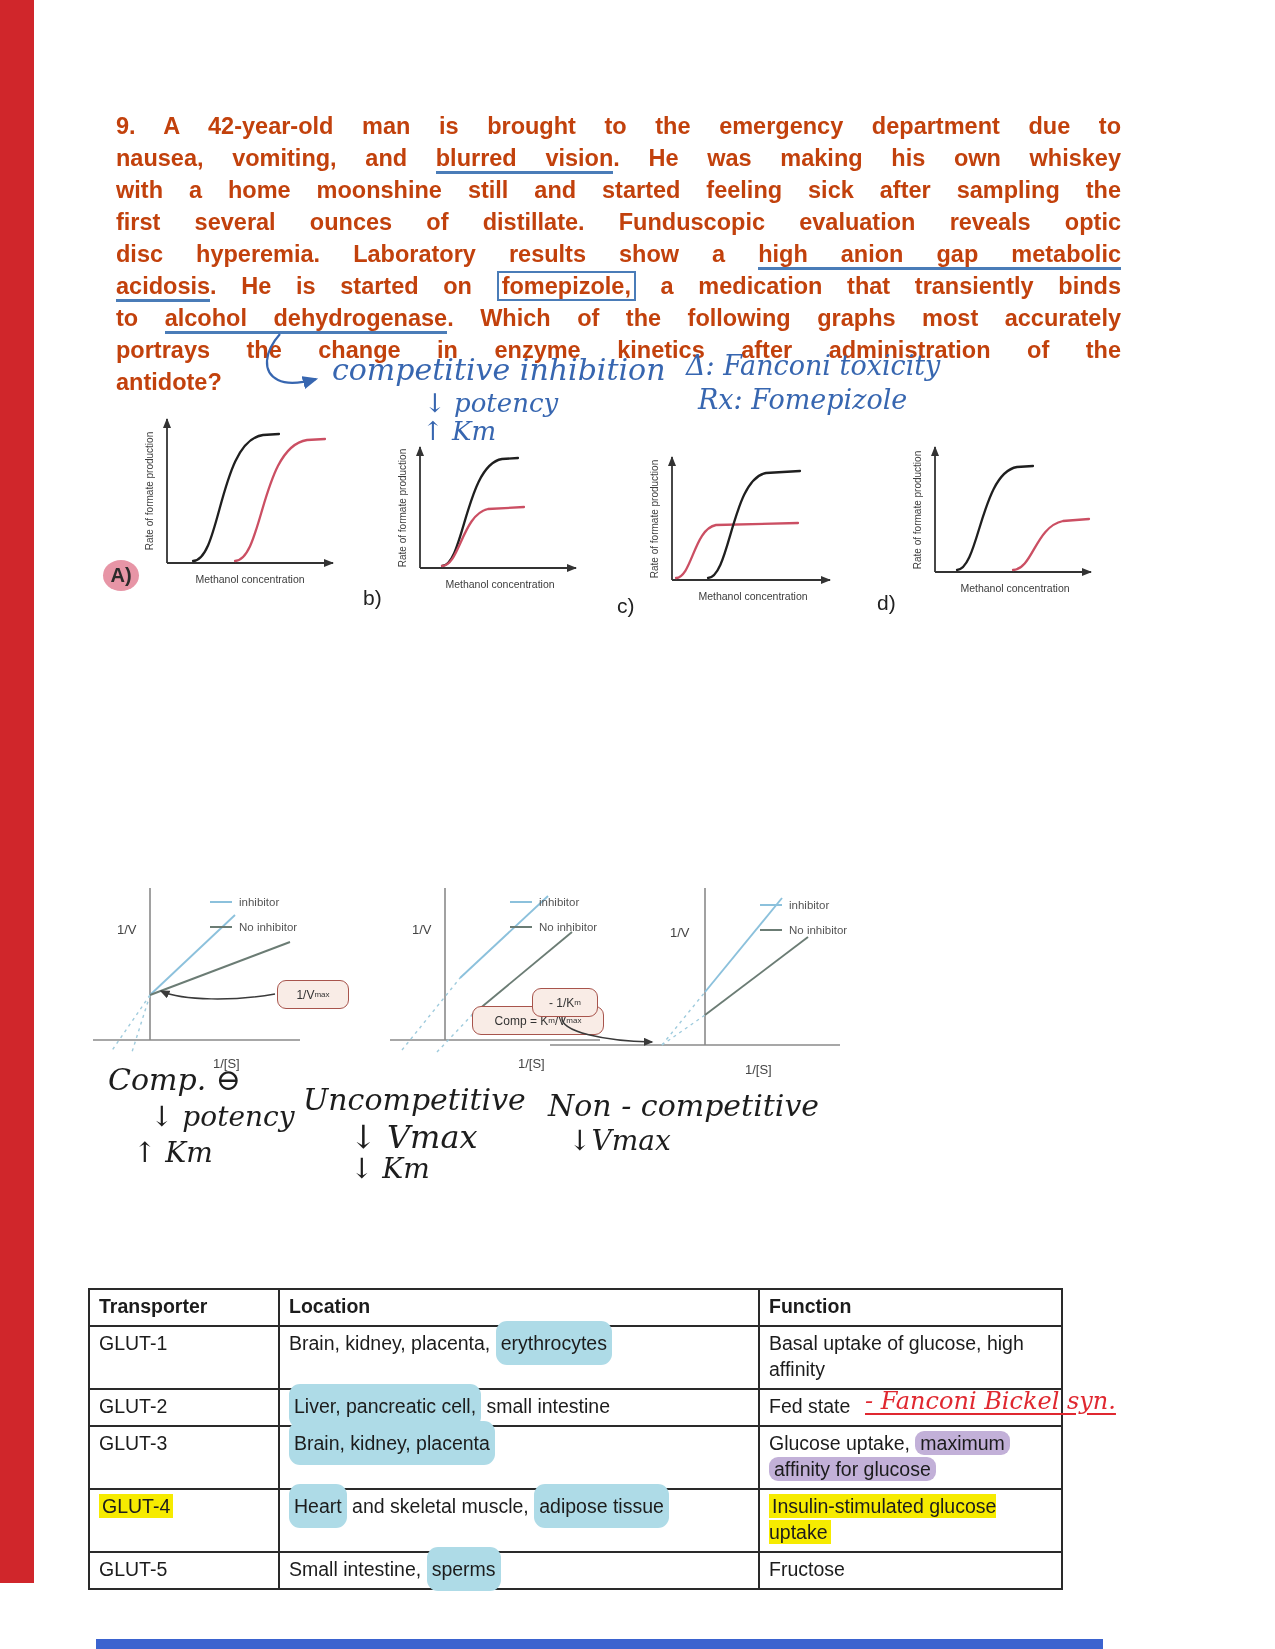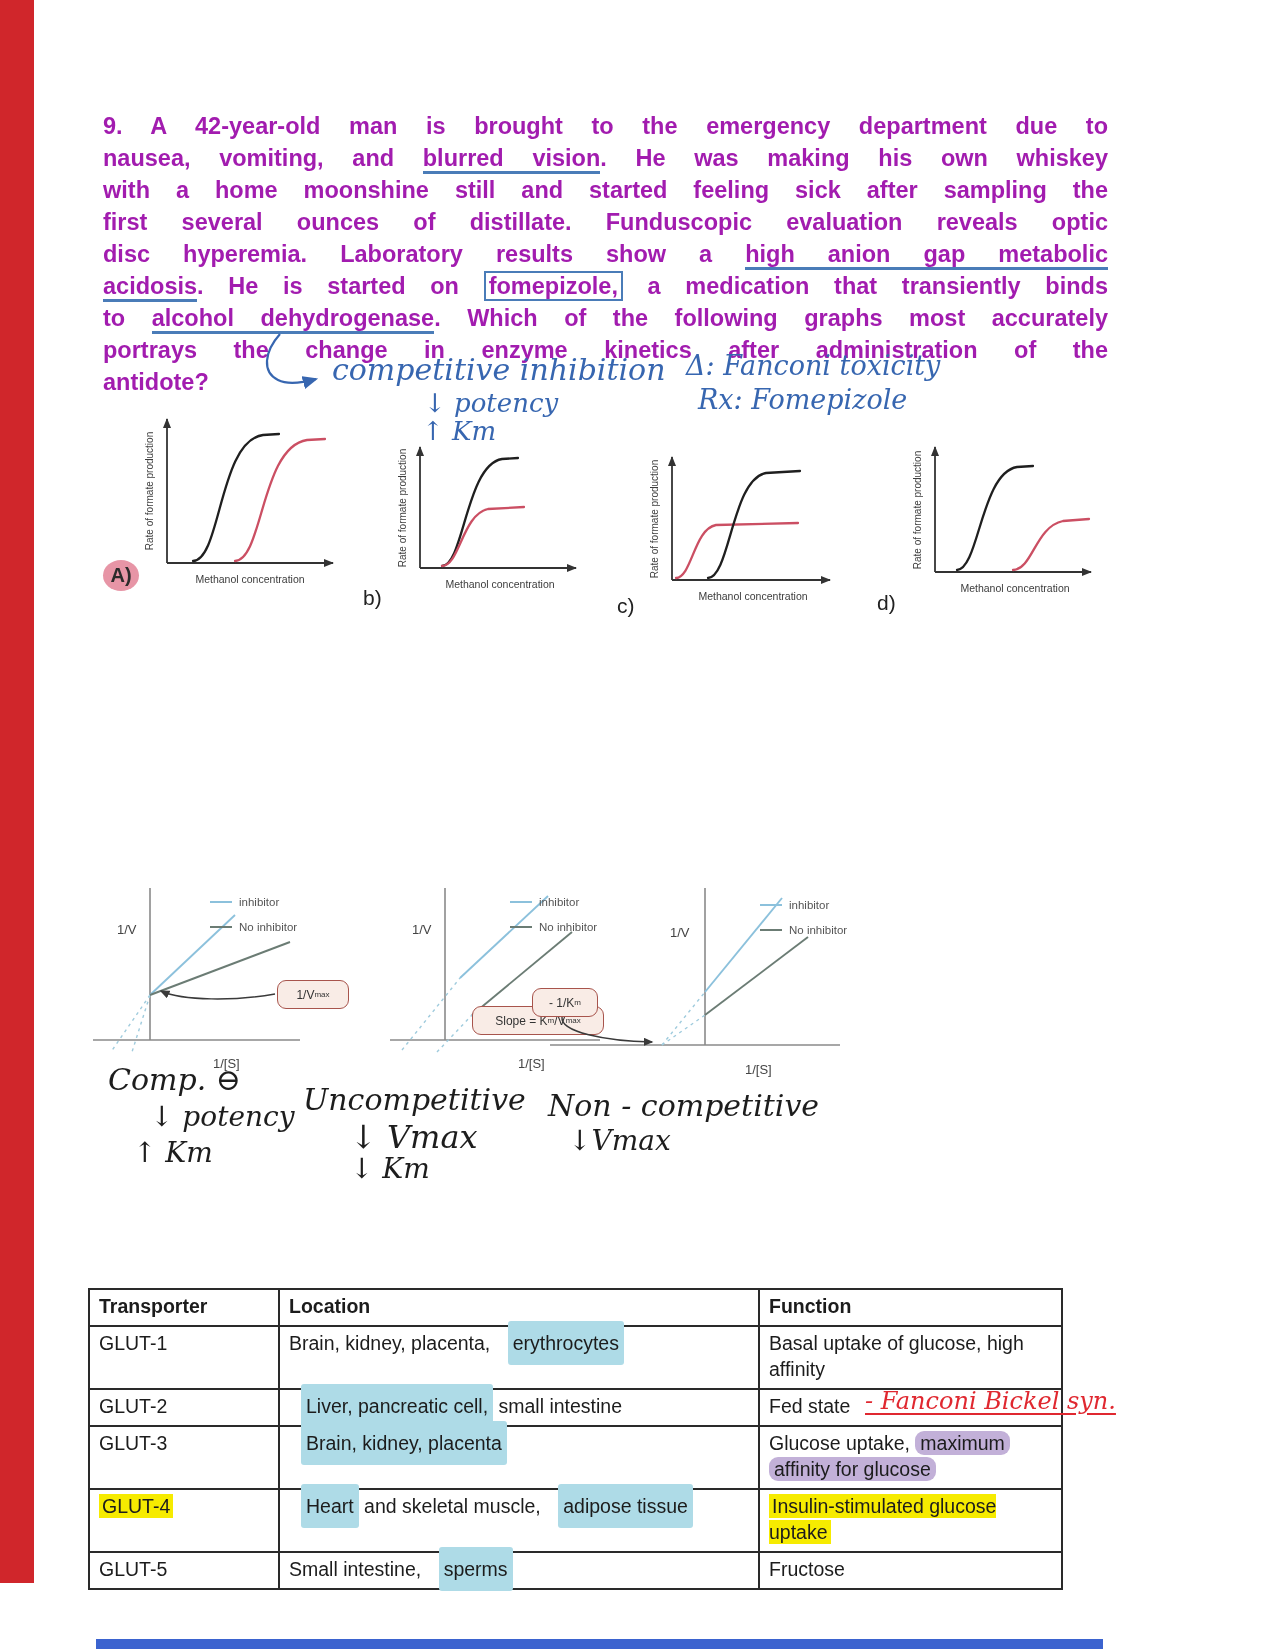--- a/index.html
+++ b/index.html
@@ -1,20 +1,20 @@
 <!DOCTYPE html>
 <html><head>
 <meta charset="utf-8">
 <style>
   html,body{margin:0;padding:0;background:#ffffff;}
   .page{position:relative;width:1275px;height:1649px;background:#ffffff;overflow:hidden;
         font-family:"Liberation Sans",sans-serif;}
   .abs{position:absolute;}
   
-  .q{width:1005px;font:700 23.5px/32px "Liberation Sans",sans-serif;color:#a21caf;}
+  .q{width:1005px;font:700 23.5px/32px "Liberation Sans",sans-serif;color:#c2410c;margin-left:13px;}
   .ql{text-align:justify;text-align-last:justify;}
   .ql.last{text-align-last:left;}
   .u{border-bottom:3px solid #4a7cb8;}
   .bx{border:2px solid #4a7cb8;padding:0 3px;}
   
   .hand-blue{font-family:"DejaVu Serif",serif;font-style:italic;color:#3766b0;white-space:nowrap;}
   .hand-black{font-family:"DejaVu Serif",serif;font-style:italic;color:#1d1d1d;white-space:nowrap;}
   .hand-red{font-family:"DejaVu Serif",serif;font-style:italic;color:#e02830;white-space:nowrap;
             text-decoration:underline;text-underline-offset:4px;}
   
@@ -26,21 +26,21 @@
   .callout{background:#f9ece6;border:1.6px solid #a8544c;border-radius:9px;
            display:flex;align-items:center;justify-content:center;
            font:12px "Liberation Sans",sans-serif;color:#333;white-space:nowrap;}
   .callout sub{font-size:8px;}
   
   table.glut{border-collapse:collapse;table-layout:fixed;width:973px;
              font:19.5px/26px "Liberation Sans",sans-serif;color:#1c1c1c;}
   table.glut th,table.glut td{border:2px solid #2a2a2a;text-align:left;vertical-align:top;
              padding:3px 9px 6px 9px;overflow:visible;}
   table.glut th{font-weight:700;border-radius:16px;}
-  .hlb{background:#aedbe7;border-radius:3px;padding:11px 5px;margin-left:12px;}
+  .hlb{background:#aedbe7;border-radius:11px;padding:11px 5px;}
   .hlp{background:#c2b0d8;border-radius:9px;padding:1px 5px;}
   .hly{background:#f6eb00;padding:1px 3px;}
   .bar-left{left:0;top:0;width:34px;height:1583px;background:#d0262b;}
   .bar-bottom{left:96px;top:1639px;width:1007px;height:10px;background:#3b63cf;}
 </style>
 </head>
 <body>
 
 <svg width="0" height="0" style="position:absolute">
   <defs>
@@ -158,21 +158,21 @@
       <line x1="80" y1="98" x2="168" y2="16" stroke="#8cc1dc" stroke-width="1.9"></line>
       <line x1="92" y1="135" x2="192" y2="52" stroke="#6b7c74" stroke-width="1.9"></line>
       <line x1="130" y1="22" x2="152" y2="22" stroke="#8cc1dc" stroke-width="2"></line>
       <line x1="130" y1="47" x2="152" y2="47" stroke="#6b7c74" stroke-width="2"></line>
       <text x="159" y="26" font-size="11.5" fill="#555">inhibitor</text>
       <text x="159" y="51" font-size="11.5" fill="#555">No inhibitor</text>
     </svg>
     <div class="abs axlbl" style="left:32px;top:42px;">1/V</div>
     <div class="abs axlbl" style="left:138px;top:176px;">1/[S]</div>
     <div class="abs callout" style="left:92px;top:126px;width:130px;height:27px;">
-      <span>Slope = K</span>
+      <span>Comp = K</span>
         <sub>m</sub>
         <span>/V</span>
         <sub>max</sub>
     </div>
   </div>
 
   <div class="abs" style="left:520px;top:880px;width:330px;height:200px;">
     <svg width="330" height="200">
       <line x1="185" y1="8" x2="185" y2="165" stroke="#8a8a8a" stroke-width="1.6"></line>
       <line x1="30" y1="165" x2="320" y2="165" stroke="#8a8a8a" stroke-width="1.6"></line>

